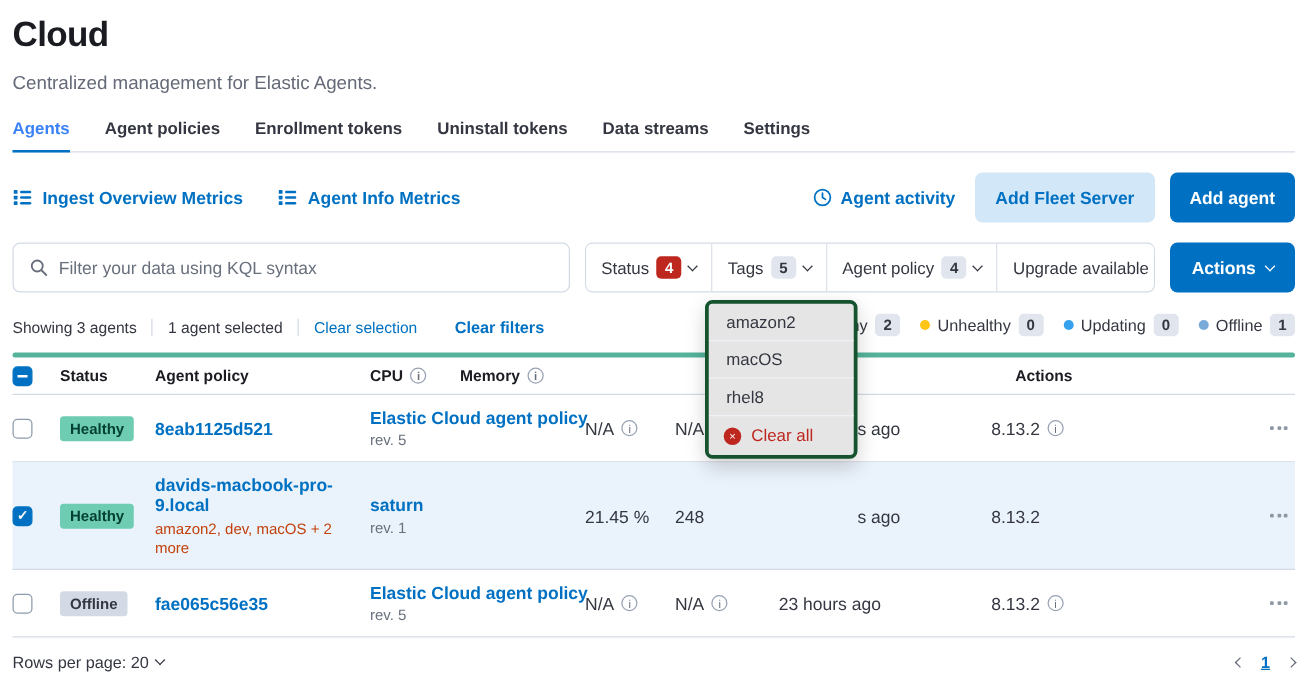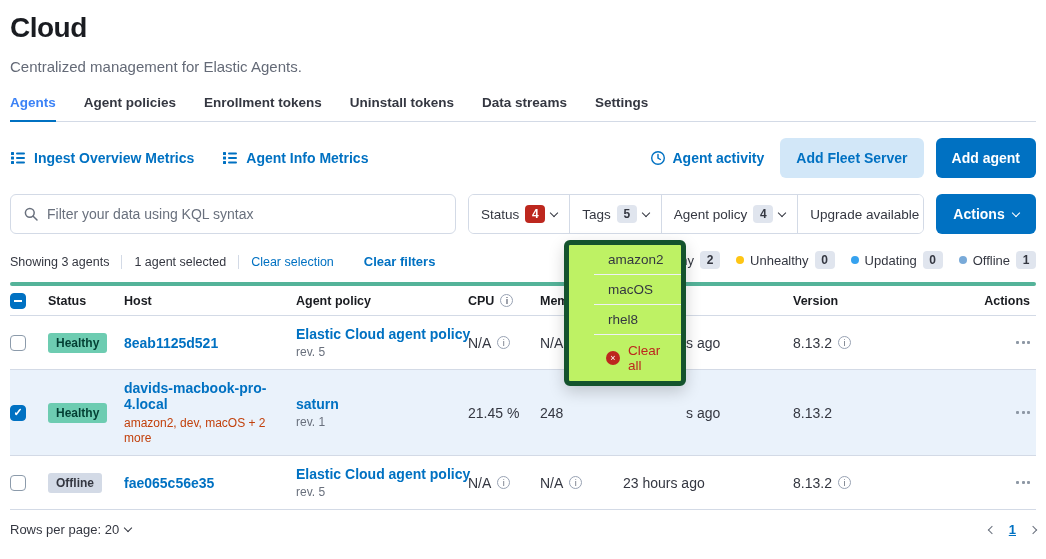--- a/index.html
+++ b/index.html
@@ -86,21 +86,21 @@
   .cb.checked::after { content:"✓"; position:absolute; color:#fff; font-size:11px; font-weight:700; left:2.5px; top:0.5px; }
   .cb.indet::after { content:""; position:absolute; left:3px; top:6.5px; width:8px; height:2px; background:#fff; }
 
   .info { width:13px; height:13px; border-radius:50%; border:1px solid #98A2B3; color:#69707D; font-size:9px; display:inline-flex; align-items:center; justify-content:center; flex:none; }
   .info::before { content:"i"; }
 
   .dots { display:flex; gap:2.5px; cursor:pointer; }
   .dots span { width:3px; height:3px; background:#8E98A5; border-radius:1px; }
 
   
-  .dropdown { position:absolute; left:564px; top:240px; width:122px; background:#bef264; border:5px solid #14532d; border-radius:6px; box-shadow:0 6px 16px rgba(0,0,0,.18); z-index:10; overflow:hidden;padding-left:25px; }
+  .dropdown { position:absolute; left:564px; top:240px; width:122px; background:#e5e5e5; border:3px solid #14532d; border-radius:6px; box-shadow:0 6px 16px rgba(0,0,0,.18); z-index:10; overflow:hidden; }
   .dd-item { padding:6px 14px; font-size:13.5px; color:#343741; border-bottom:1px solid #EEF1F6; cursor:pointer; line-height:17px; }
   .dd-clear { display:flex; align-items:center; gap:8px; padding:8px 12px; color:#BD271E; font-size:13.5px; cursor:pointer; }
   .clear-icon { width:14px; height:14px; border-radius:50%; background:#BD271E; color:#fff; font-size:9px; display:inline-flex; align-items:center; justify-content:center; flex:none; }
   .clear-icon::before { content:"×"; }
 
   
   .footer { margin-top:12px; display:flex; align-items:center; font-size:13px; color:#343741; }
   .rpp { display:flex; align-items:center; gap:6px; cursor:pointer; }
   .pager { margin-left:auto; display:flex; align-items:center; gap:14px; color:#69707D; }
   .page-num { color:#0071C2; font-weight:700; text-decoration:underline; cursor:pointer; }
@@ -236,21 +236,20 @@
     </div>
   </div>
 
   <div class="progress"></div>
 
   <div class="t-header">
     <div class="cell col-check">
         <span class="cb indet"></span>
       </div>
     <div class="cell col-status">Status</div>
-    <div class="cell col-host">Host</div>
     <div class="cell col-policy">Agent policy</div>
     <div class="cell col-cpu">
       <span>CPU</span>
       <span class="info"></span>
     </div>
     <div class="cell col-mem">
       <span>Memory</span>
       <span class="info"></span>
     </div>
     <div class="cell col-last"></div>
@@ -295,21 +294,21 @@
   </div>
 
   <div class="t-row h86 selected">
     <div class="cell col-check">
         <span class="cb checked"></span>
       </div>
     <div class="cell col-status">
         <span class="badge badge-healthy">Healthy</span>
       </div>
     <div class="cell col-host v">
-      <span class="link">davids-macbook-pro-4.local</span>
+      <span class="link">davids-macbook-pro-9.local</span>
       <span class="host-sub">amazon2, dev, macOS + 2 more</span>
     </div>
     <div class="cell col-policy v">
       <span class="link nowrap">saturn</span>
       <span class="rev">rev. 1</span>
     </div>
     <div class="cell col-cpu">
         <span>21.45 %</span>
       </div>
     <div class="cell col-mem">

